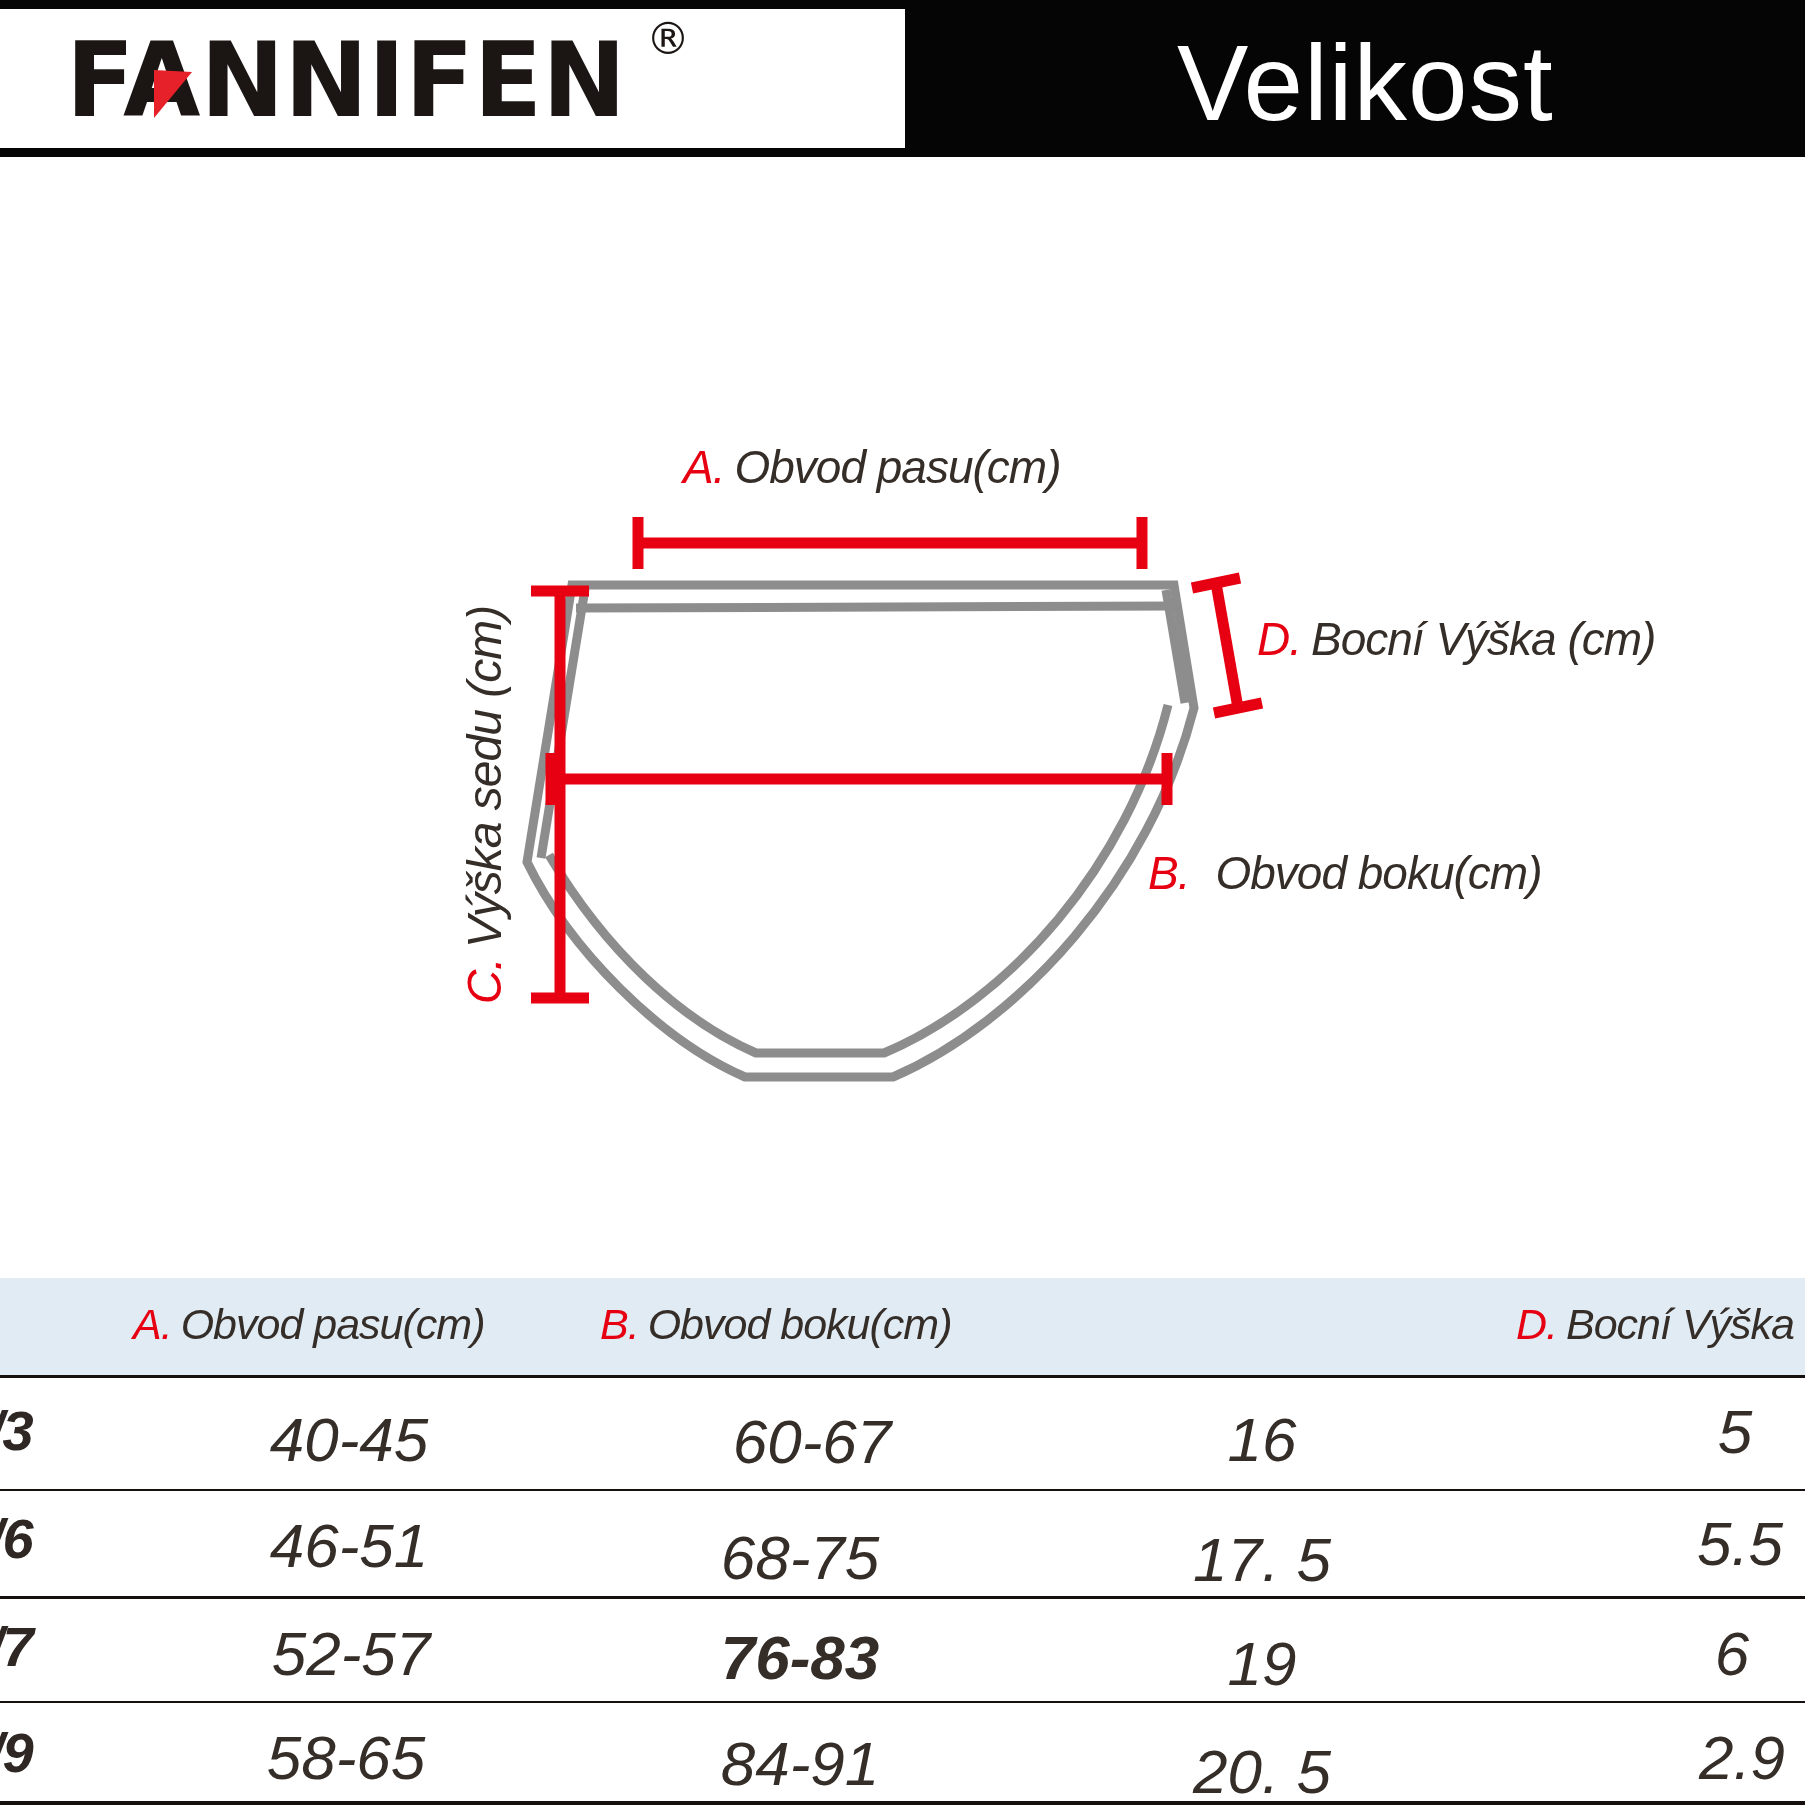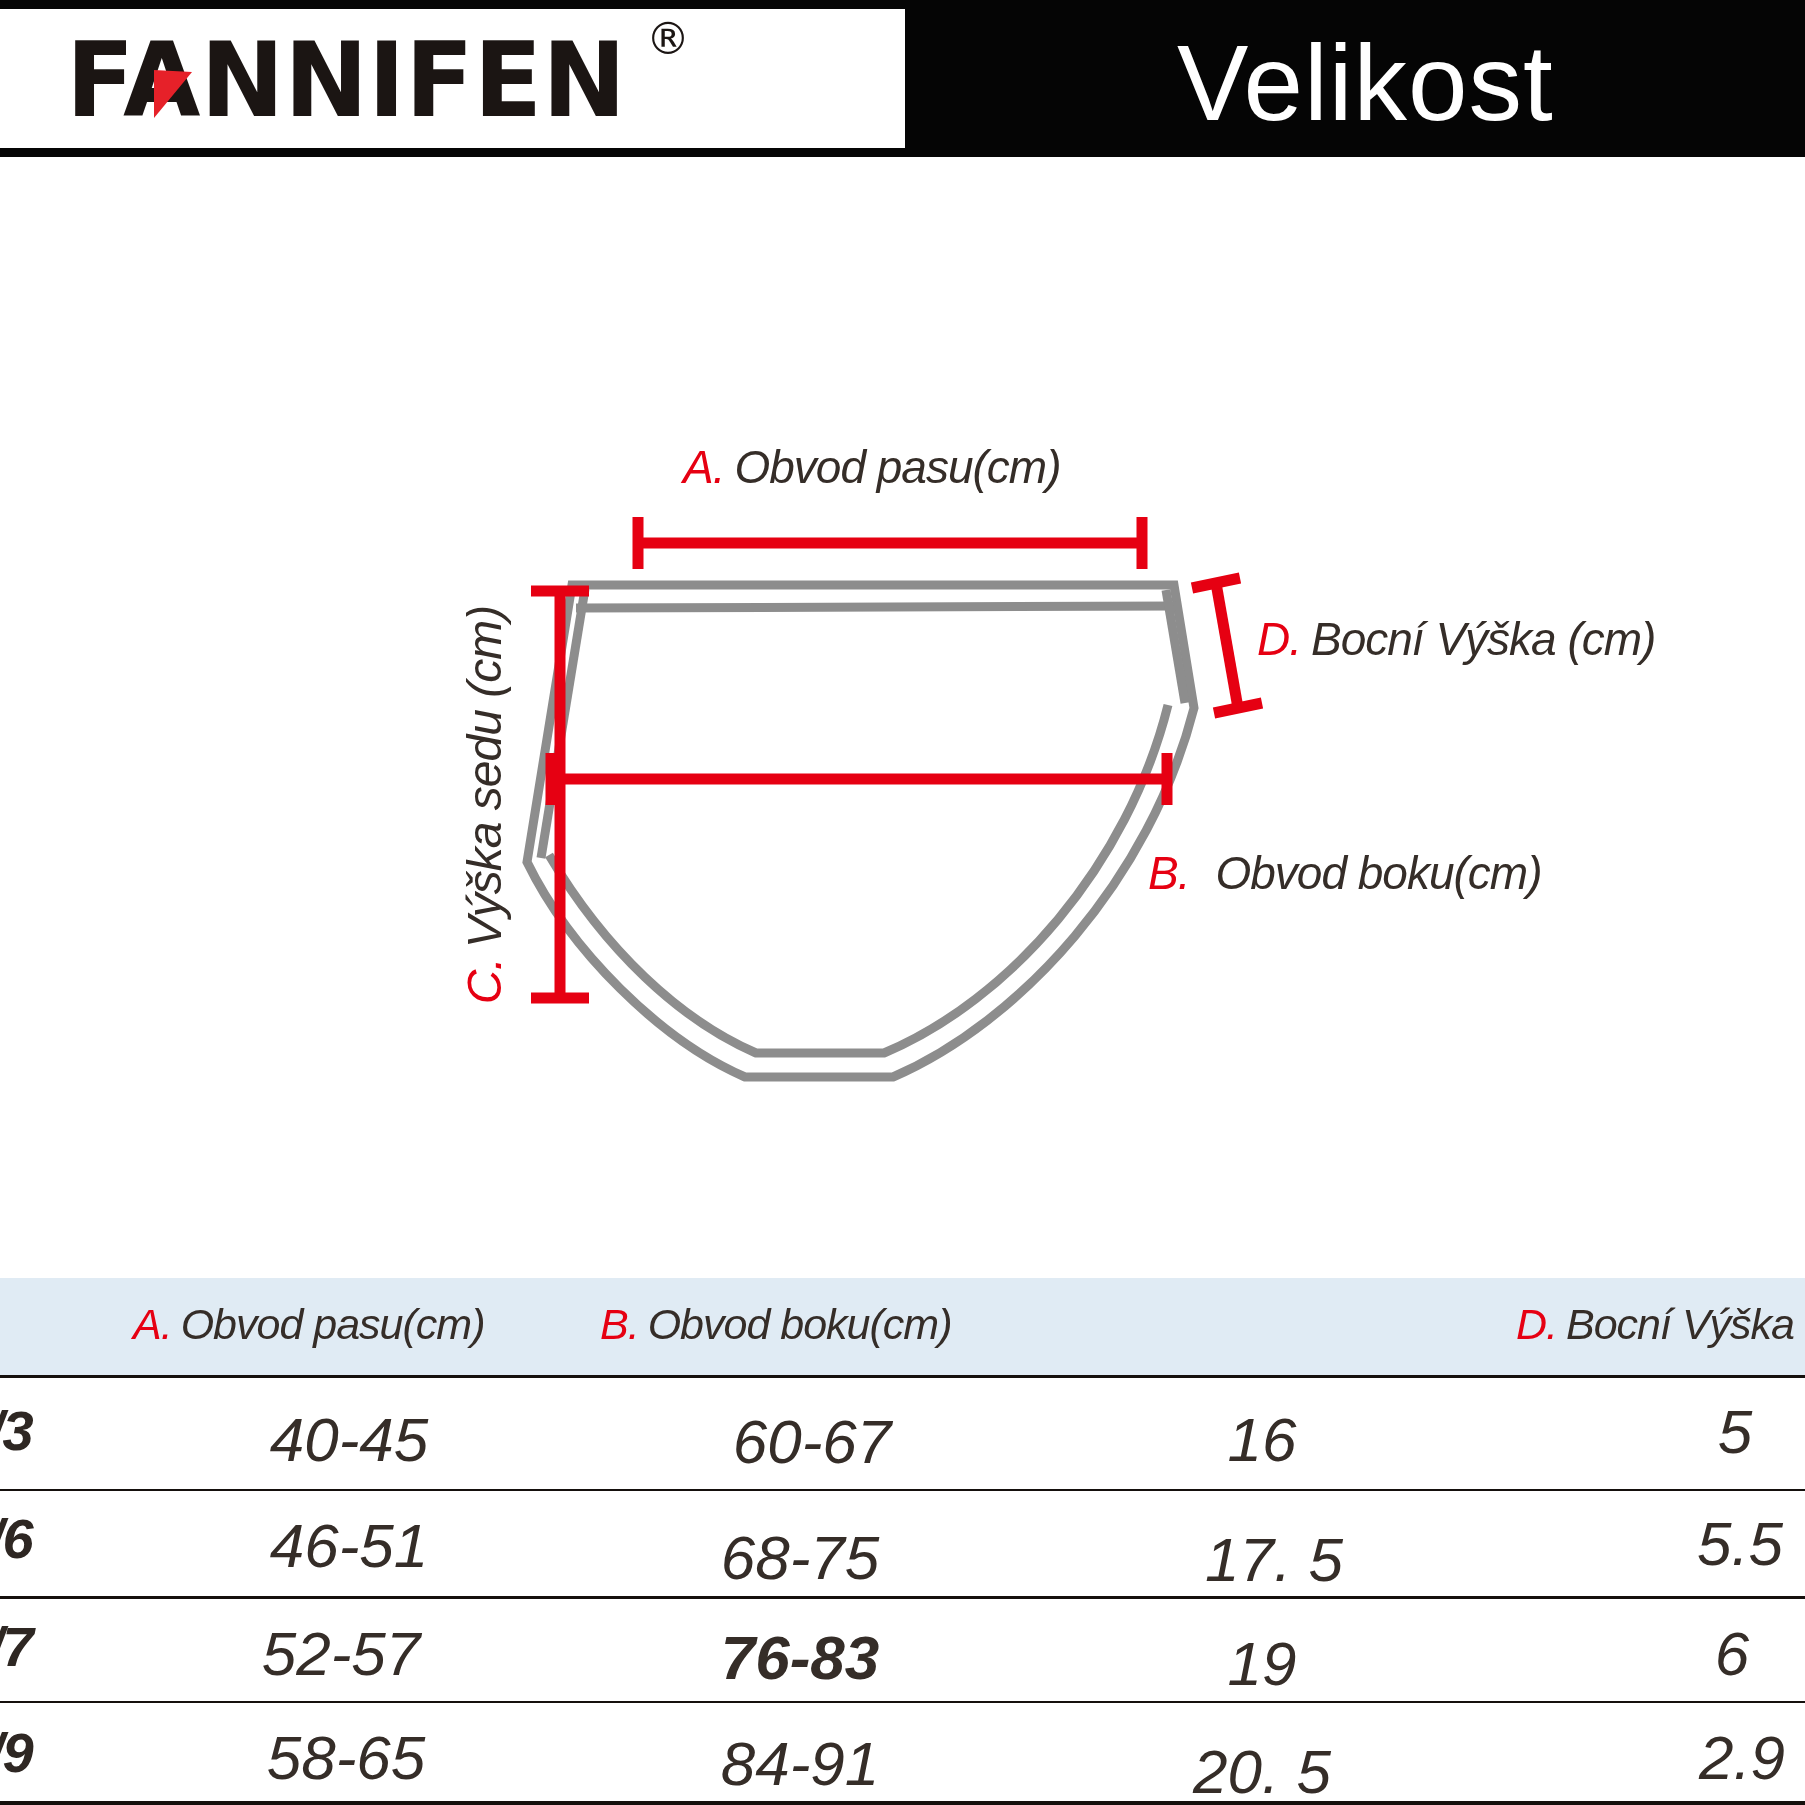--- a/index.html
+++ b/index.html
@@ -135,25 +135,25 @@
 
   <div class="size-label" style="top:1398px;">/3</div>
   <div class="tcell" style="left:349px;top:1404px;">40-45</div>
   <div class="tcell" style="left:800px;top:1406px;margin-left:12px;">60-67</div>
   <div class="tcell" style="left:1262px;top:1404px;text-align:right;">16</div>
   <div class="tcell" style="left:1735px;top:1396px;">5</div>
 
   <div class="size-label" style="top:1506px;">/6</div>
   <div class="tcell" style="left:349px;top:1510px;">46-51</div>
   <div class="tcell" style="left:800px;top:1522px;">68-75</div>
-  <div class="tcell" style="left:1262px;top:1524px;margin-left:12px;">17. 5</div>
+  <div class="tcell" style="left:1262px;top:1524px;">17. 5</div>
   <div class="tcell" style="left:1740px;top:1508px;">5.5</div>
 
   <div class="size-label" style="top:1614px;">/7</div>
-  <div class="tcell" style="left:341px;top:1618px;">52-57</div>
+  <div class="tcell" style="left:351px;top:1618px;">52-57</div>
   <div class="tcell" style="left:800px;top:1622px;font-weight:bold;">76-83</div>
   <div class="tcell" style="left:1262px;top:1628px;">19</div>
   <div class="tcell" style="left:1732px;top:1618px;">6</div>
 
   <div class="size-label" style="top:1720px;">/9</div>
   <div class="tcell" style="left:346px;top:1722px;text-align:right;">58-65</div>
   <div class="tcell" style="left:800px;top:1728px;">84-91</div>
   <div class="tcell" style="left:1262px;top:1736px;">20. 5</div>
   <div class="tcell" style="left:1742px;top:1722px;">2.9</div>
 

